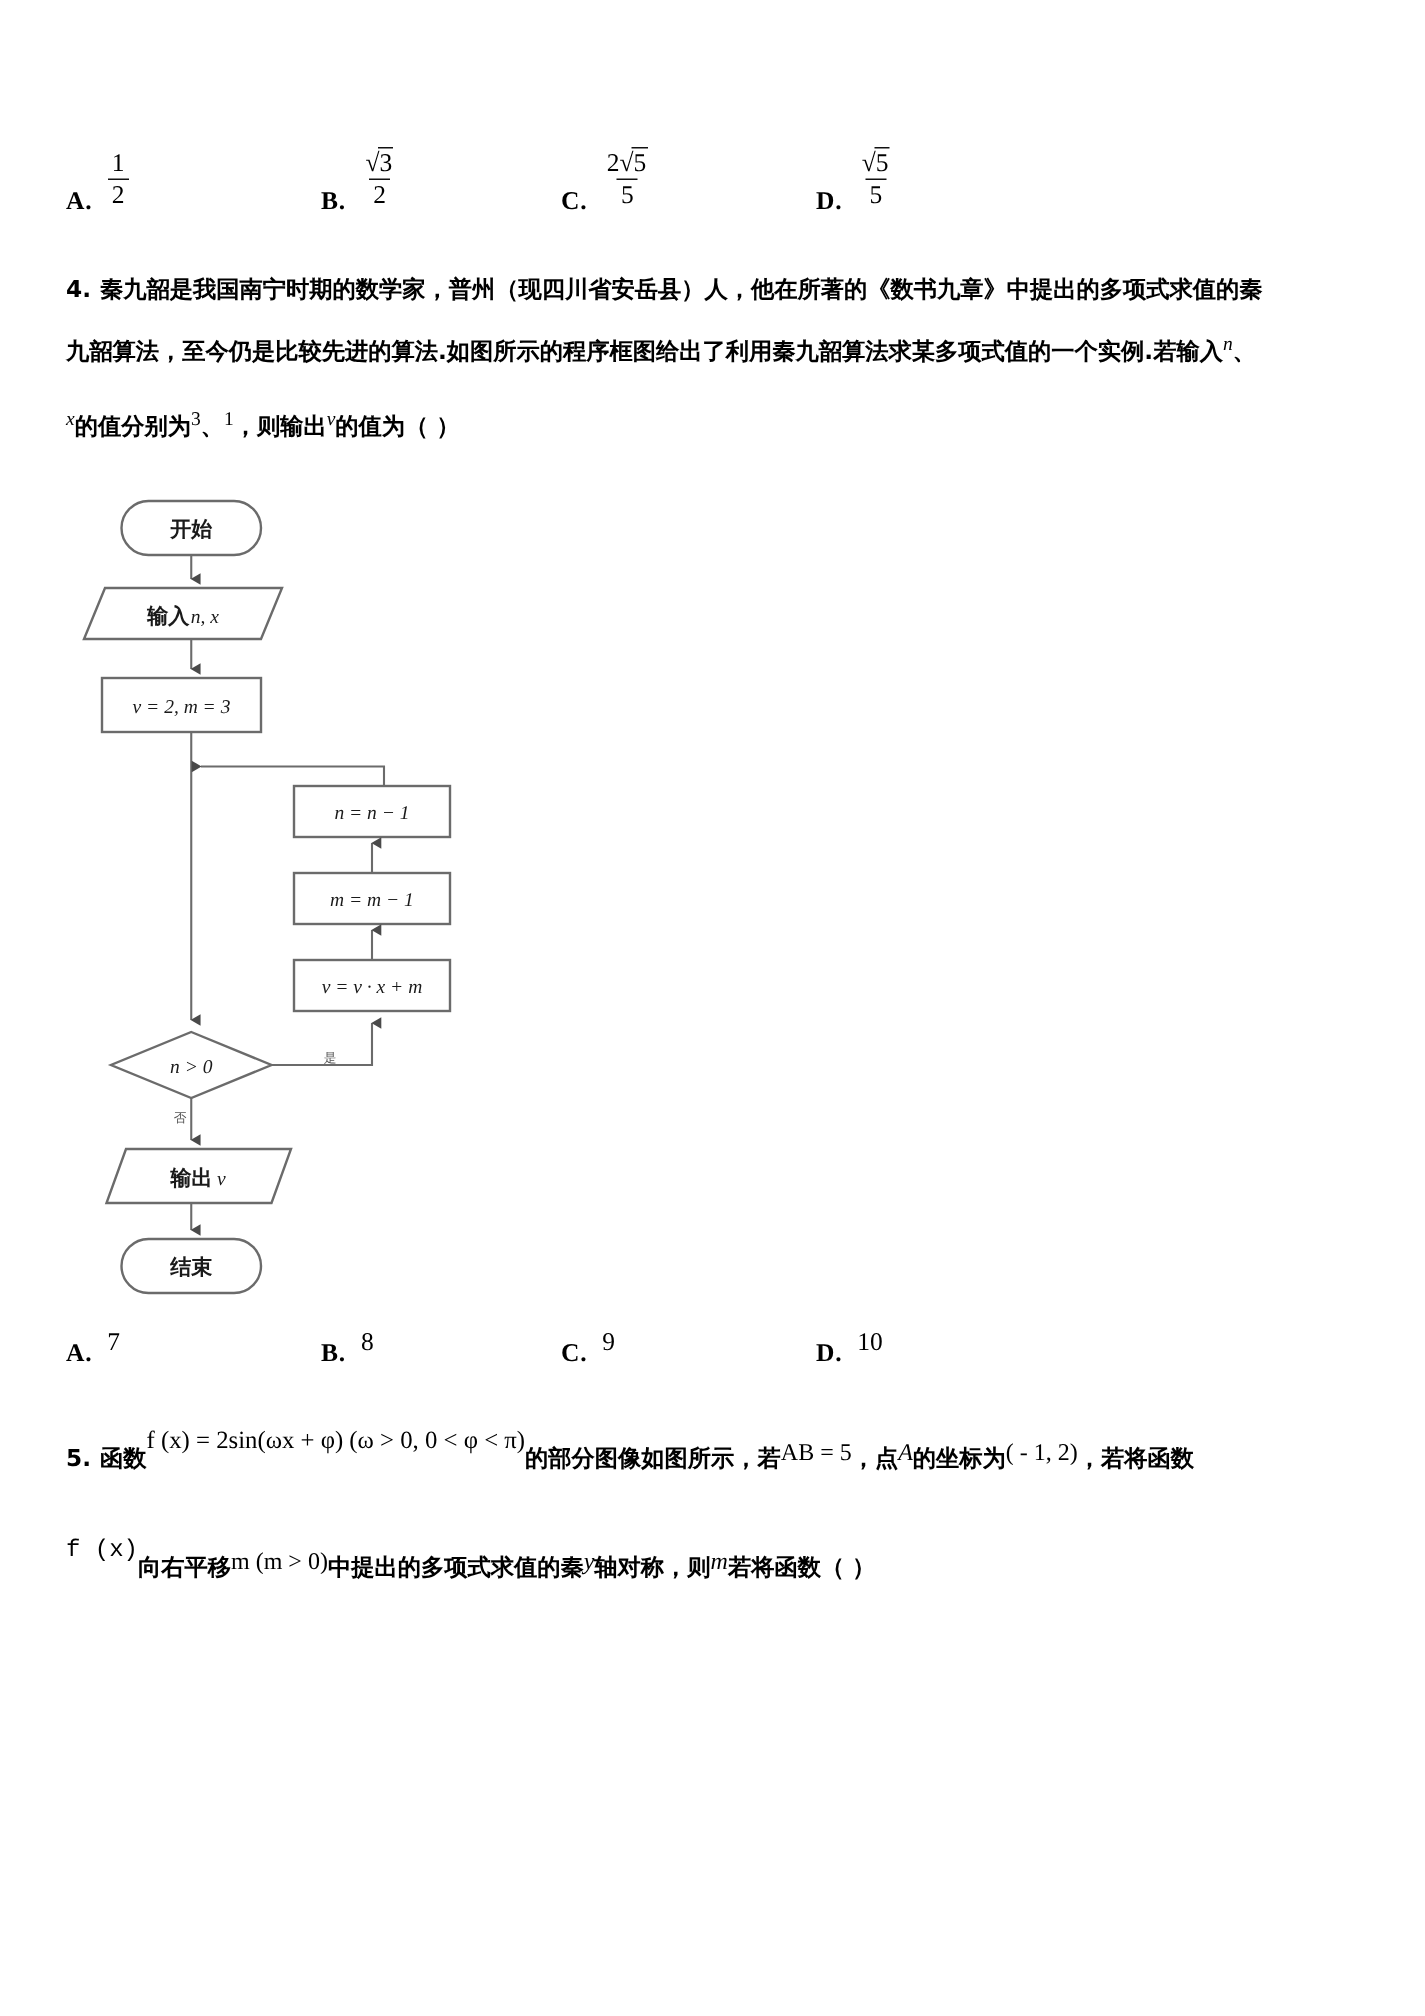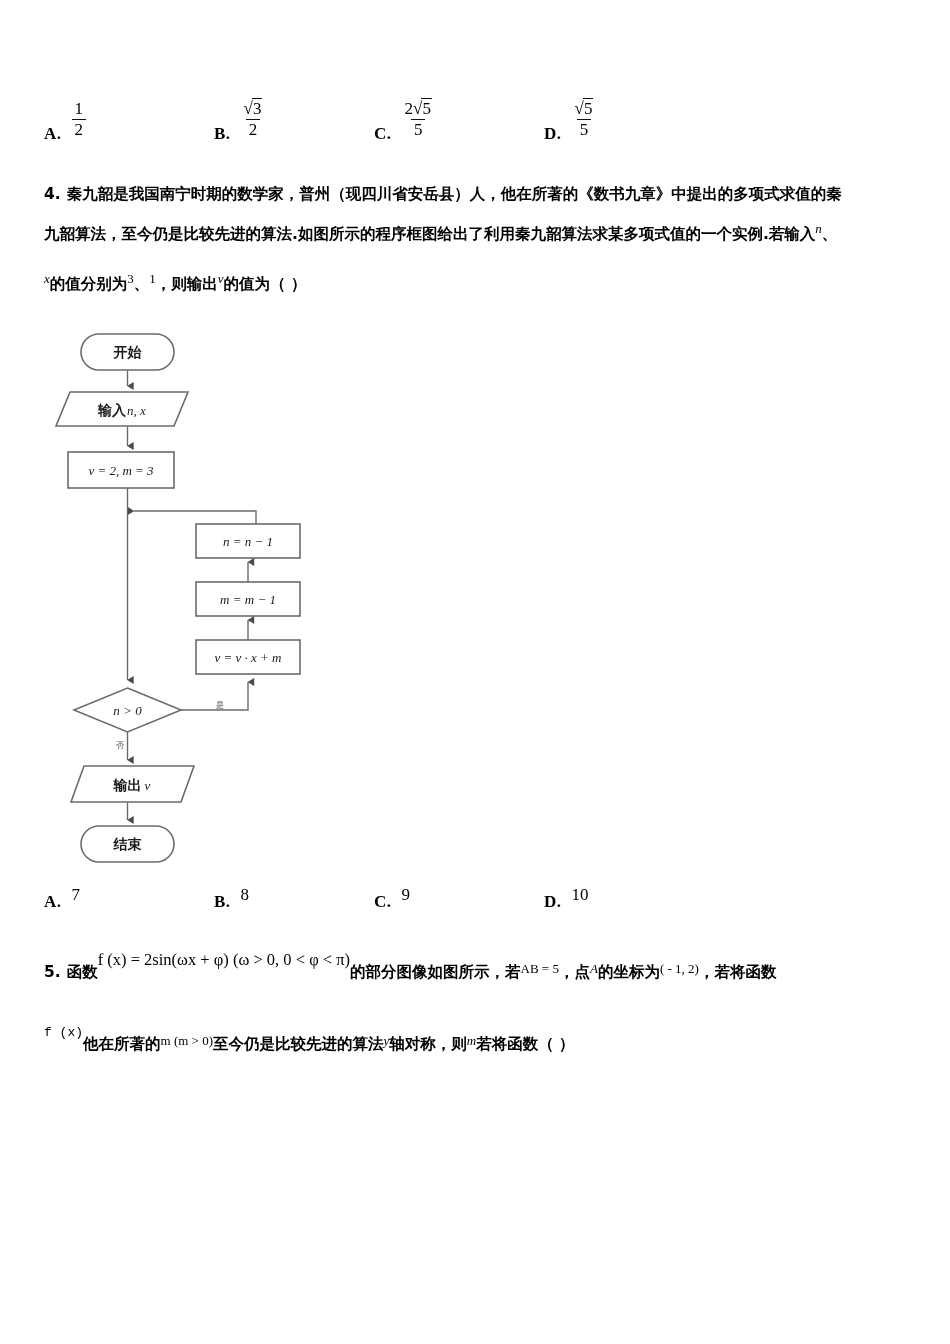--- a/index.html
+++ b/index.html
@@ -90,21 +90,21 @@
     font-style: italic;
     vertical-align: super;
     font-family: "Liberation Serif", "DejaVu Serif", serif;
   }
   .supn {
     font-size: 13px;
     vertical-align: super;
     font-family: "Liberation Serif", "DejaVu Serif", serif;
   }
   .inlinemath {
-    font-size: 13px;
+    font-size: 16px;
     font-family: "Liberation Serif", "DejaVu Serif", serif;
     vertical-align: super;
     position: relative;
     top: 2px;
   }
 
   
   #flowchart {
     position: absolute;
     left: 48px;
@@ -303,14 +303,14 @@
     <span class="option-label">D.</span>
     <span class="option-value" style="position:relative; top:-9px;">10</span>
   </div>
 </div>
 
 <div class="qline" style="top:958px;">
   <span class="cjk">5.</span><span class="cjk" style="padding-left:6px;">函数</span><span class="inlinemath" style="top:-6px; font-size:16.5px;">f (x) = 2sin(ωx + φ)  (ω &gt; 0, 0 &lt; φ &lt; π)</span><span class="cjk">的部分图像如图所示，若</span><span class="inlinemath">AB = 5</span><span class="cjk">，点</span><span class="inlinemath" style="font-style:italic;">A</span><span class="cjk">的坐标为</span><span class="inlinemath">( - 1, 2)</span><span class="cjk">，若将函数</span>
 </div>
 
 <div class="qline" style="top:1032px;">
-  <span class="inlinemath" style="top:-7px;font-family:Liberation Mono, monospace;">f (x)</span><span class="cjk">他在所著的</span><span class="inlinemath">m (m &gt; 0)</span><span class="cjk">至今仍是比较先进的算法</span><span class="inlinemath" style="font-style:italic;">y</span><span class="cjk">轴对称，则</span><span class="inlinemath" style="font-style:italic;">m</span><span class="cjk">若将函数（  ）</span>
+  <span class="inlinemath" style="top:-7px;font-family:Liberation Mono, monospace;">f (x)</span><span class="cjk">向右平移</span><span class="inlinemath">m (m &gt; 0)</span><span class="cjk">中提出的多项式求值的秦</span><span class="inlinemath" style="font-style:italic;">y</span><span class="cjk">轴对称，则</span><span class="inlinemath" style="font-style:italic;">m</span><span class="cjk">若将函数（  ）</span>
 </div>
 
 </body></html>

